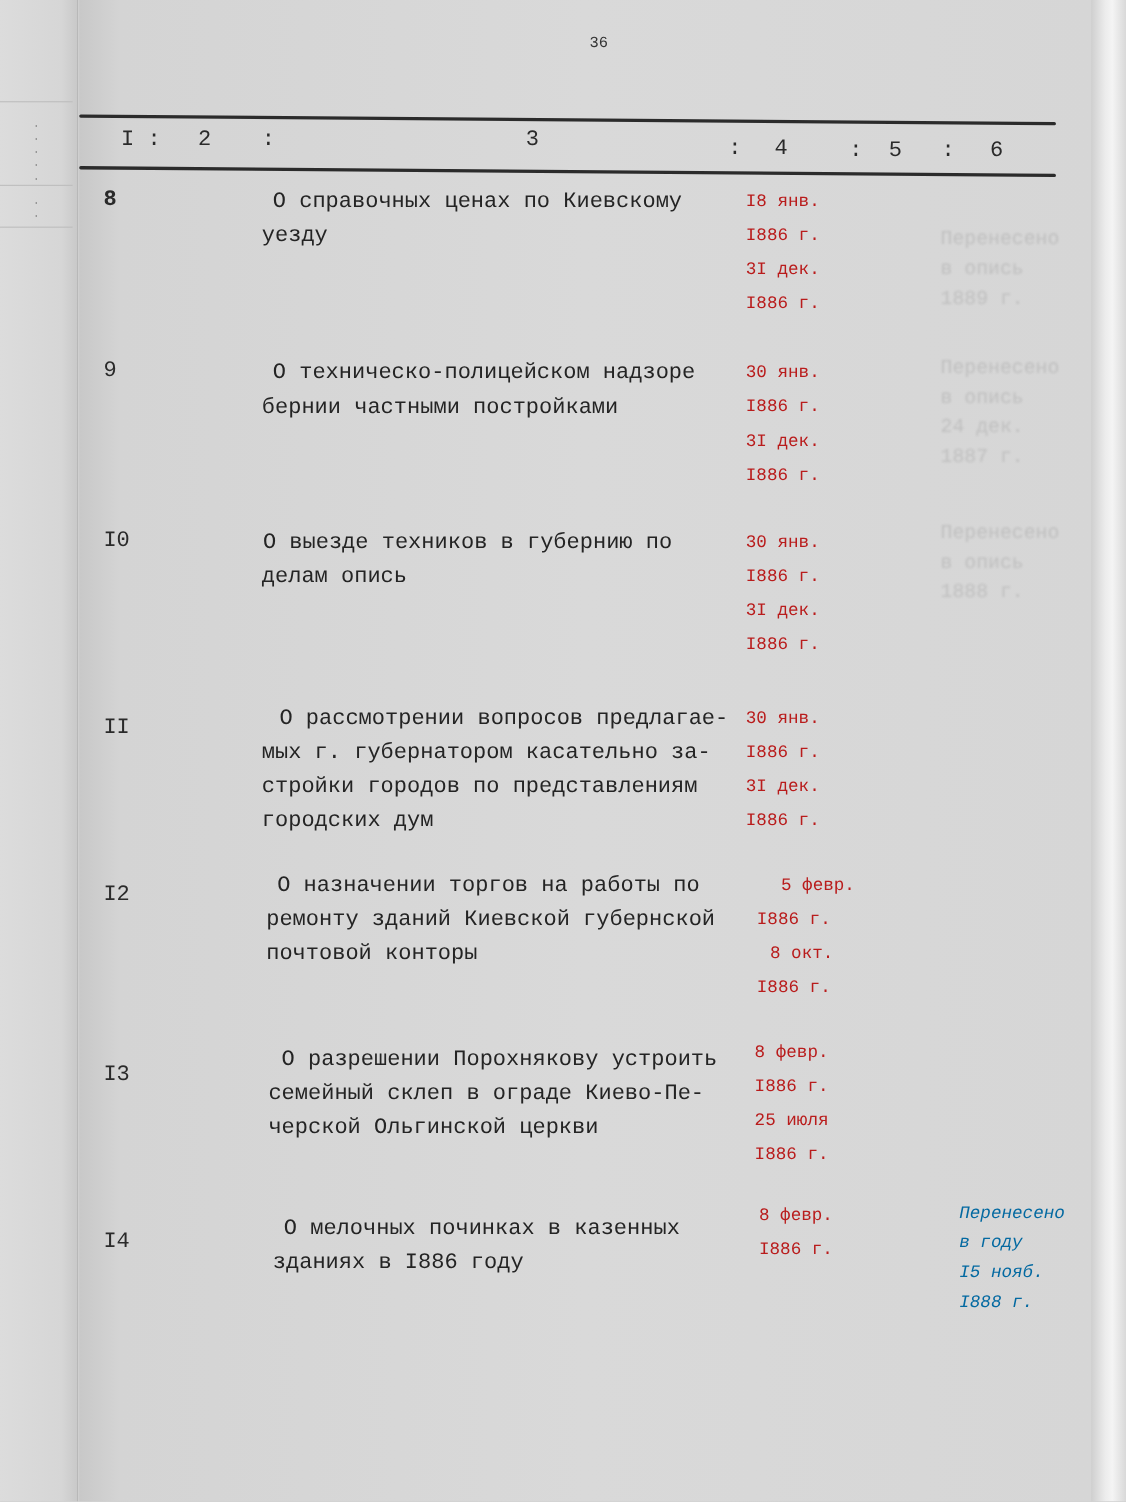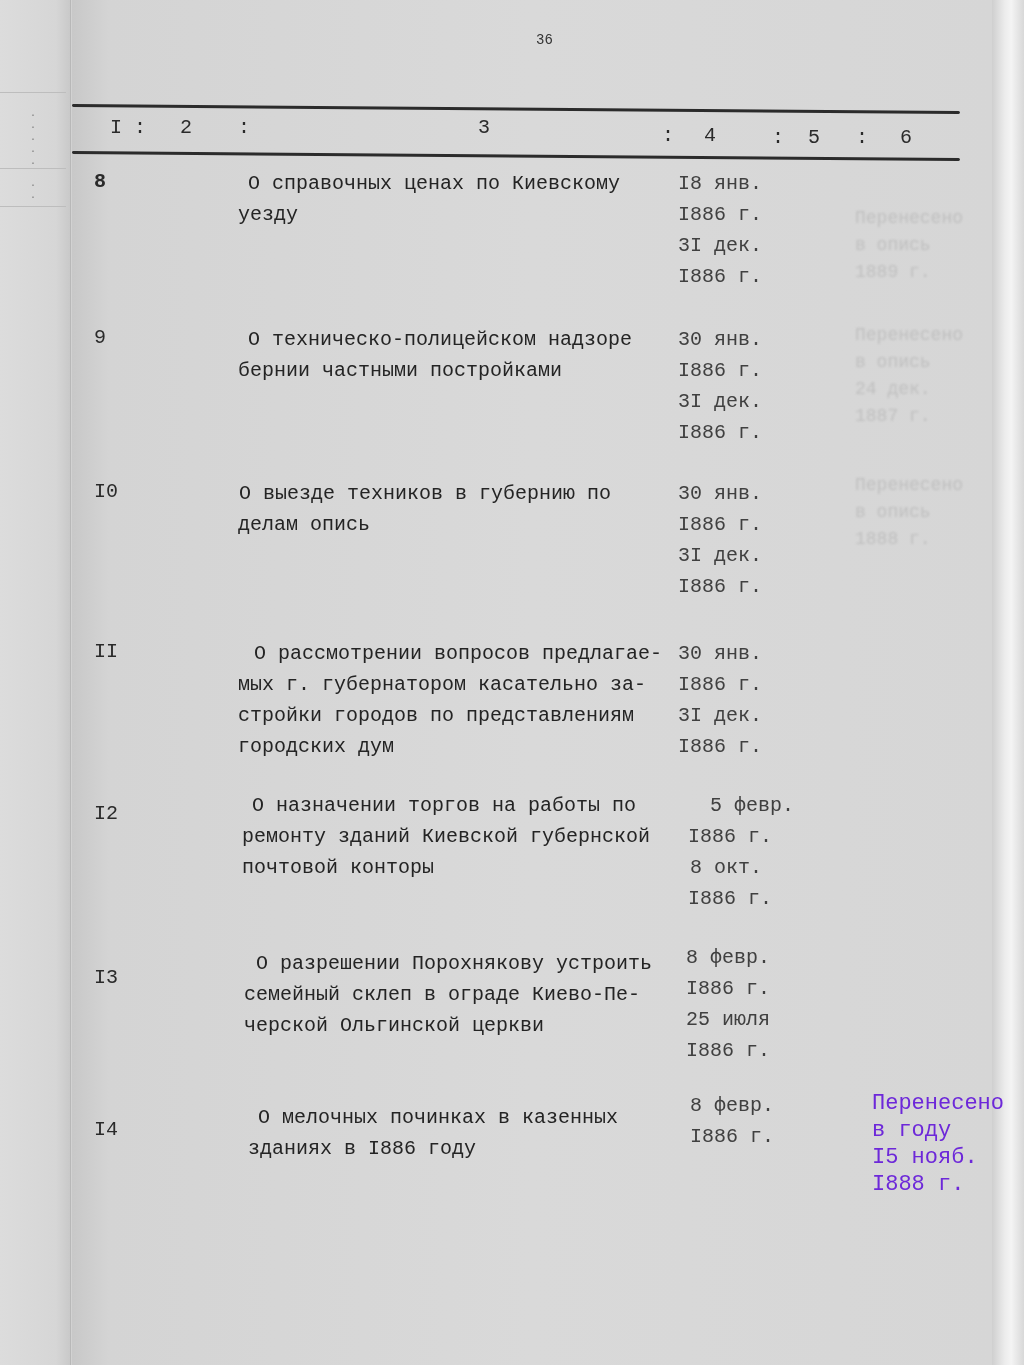--- a/index.html
+++ b/index.html
@@ -89,31 +89,32 @@
       left: 238px;
       width: 440px;
       font-size: 20px;
       line-height: 31px;
       color: #242424;
     }
     .entry .title .line { display: block; white-space: pre; }
     .entry .dates {
       position: absolute;
       left: 678px;
-      font-size: 20px;
+      font-size: 16px;
       line-height: 31px;
-      color: #404040;
+      color: #b91c1c;
     }
     .entry .dates .line { display: block; white-space: pre; }
     .entry .note {
       position: absolute;
       left: 872px;
-      font-size: 22px;
+      font-size: 16px;
       line-height: 27px;
-      color: #6d28d9;
+      color: #0369a1;
+      font-style: italic;
     }
     .entry .note .line { display: block; white-space: pre; }
     
     .ghost {
       position: absolute;
       color: rgba(90,90,90,0.18);
       font-size: 18px;
       line-height: 27px;
       filter: blur(1.2px);
       white-space: pre;
@@ -198,21 +199,21 @@
   </div>
   <div class="dates">
     <span class="line">30 янв.</span>
     <span class="line">I886 г.</span>
     <span class="line">3I дек.</span>
     <span class="line">I886 г.</span>
   </div>
 </div>
 
 <div class="entry" style="top:638px">
-  <div class="num" style="top:2px">II</div>
+  <div class="num" style="top:12px">II</div>
   <div class="title">
     <span class="line" style="margin-left:16px">О рассмотрении вопросов предлагае-</span>
     <span class="line">мых г. губернатором касательно за-</span>
     <span class="line">стройки городов по представлениям</span>
     <span class="line">городских дум</span>
   </div>
   <div class="dates">
     <span class="line">30 янв.</span>
     <span class="line">I886 г.</span>
     <span class="line">3I дек.</span>
@@ -223,21 +224,21 @@
 <div class="entry" style="top:790px">
   <div class="num" style="top:12px">I2</div>
   <div class="title" style="left:242px">
     <span class="line" style="margin-left:10px">О назначении торгов на работы по</span>
     <span class="line">ремонту зданий Киевской губернской</span>
     <span class="line">почтовой конторы</span>
   </div>
   <div class="dates" style="left:688px">
     <span class="line" style="margin-left:22px">5 февр.</span>
     <span class="line">I886 г.</span>
-    <span class="line" style="margin-left:2px">8 окт.</span>
+    <span class="line" style="margin-left:12px">8 окт.</span>
     <span class="line">I886 г.</span>
   </div>
 </div>
 
 <div class="entry" style="top:942px">
   <div class="num" style="top:24px">I3</div>
   <div class="title" style="left:244px;top:6px">
     <span class="line" style="margin-left:12px">О разрешении Порохнякову устроить</span>
     <span class="line">семейный склеп в ограде Киево-Пе-</span>
     <span class="line">черской Ольгинской церкви</span>

